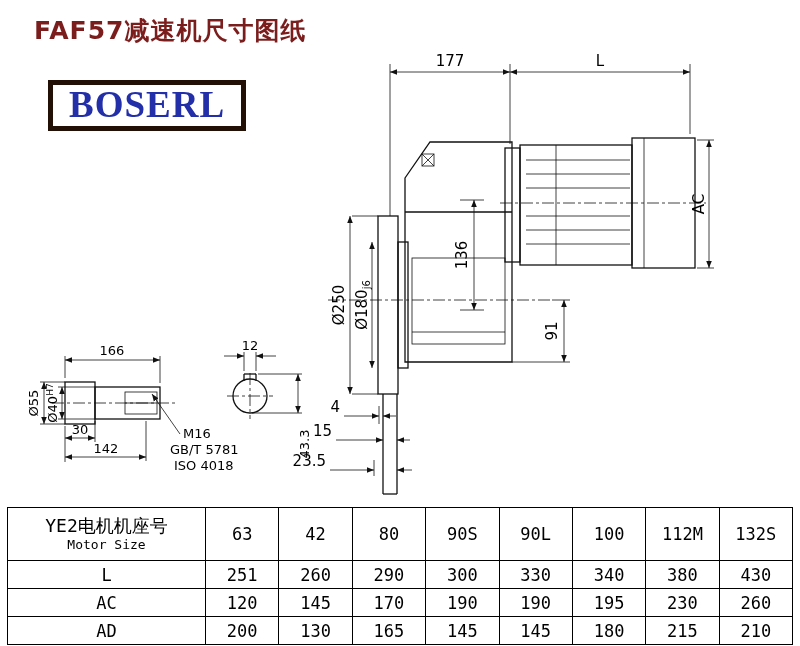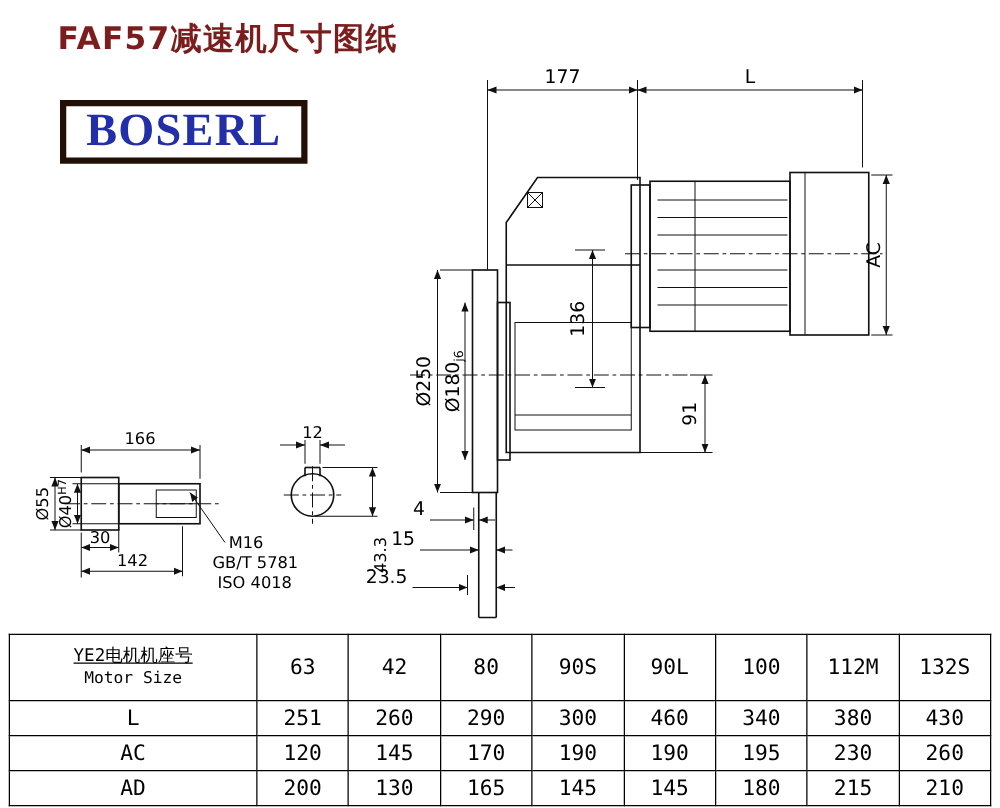--- a/index.html
+++ b/index.html
@@ -1,21 +1,21 @@
 <!DOCTYPE html>
 <html><head>
 <meta charset="utf-8">
 <style>
   html,body{margin:0;padding:0;}
   body{
     width:800px;height:646px;position:relative;background:#ffffff;
     font-family:"DejaVu Sans", sans-serif;color:#000;overflow:hidden;
   }
   .page-title{
-    position:absolute;left:46px;top:14px;
+    position:absolute;left:34px;top:14px;
     font-size:25px;font-weight:bold;color:#7b1d1d;letter-spacing:1px;
   }
   .logo-box{
     position:absolute;left:48px;top:80px;
     border:5px solid #221007;background:#fff;
     padding:1px 16px 3px 16px;
   }
   .logo-text{
     font-family:"Liberation Serif", serif;
     font-size:37px;font-weight:bold;color:#232fa8;letter-spacing:1px;line-height:1.0;
@@ -27,21 +27,21 @@
   svg text{fill:#000;stroke:none;font-family:"DejaVu Sans", sans-serif;}
   .dimt{font-size:15px;}
   .dimts{font-size:13px;}
   .tablewrap{position:absolute;left:7px;top:507px;width:786px;}
   table{border-collapse:collapse;width:786px;table-layout:fixed;
     font-family:"DejaVu Sans Mono", monospace;}
   td{border:1px solid #000;text-align:center;vertical-align:middle;
     font-size:17px;padding:0;height:27px;}
   td.labelcol{width:197px;}
   tr.hdr td{height:52px;}
-  .hdr-cn{font-size:14px;line-height:1.25;text-decoration:underline;}
+  .hdr-cn{font-size:18px;line-height:1.25;}
   .hdr-en{font-size:13px;line-height:1.25;}
 </style>
 </head>
 <body>
 
 <div class="page-title">FAF57减速机尺寸图纸</div>
 
 <div class="logo-box">
   <div class="logo-text">BOSERL</div>
 </div>
@@ -211,21 +211,21 @@
       <td>100</td>
       <td>112M</td>
       <td>132S</td>
     </tr>
     <tr>
       <td class="labelcol">L</td>
       <td>251</td>
       <td>260</td>
       <td>290</td>
       <td>300</td>
-      <td>460</td>
+      <td>330</td>
       <td>340</td>
       <td>380</td>
       <td>430</td>
     </tr>
     <tr>
       <td class="labelcol">AC</td>
       <td>120</td>
       <td>145</td>
       <td>170</td>
       <td>190</td>

